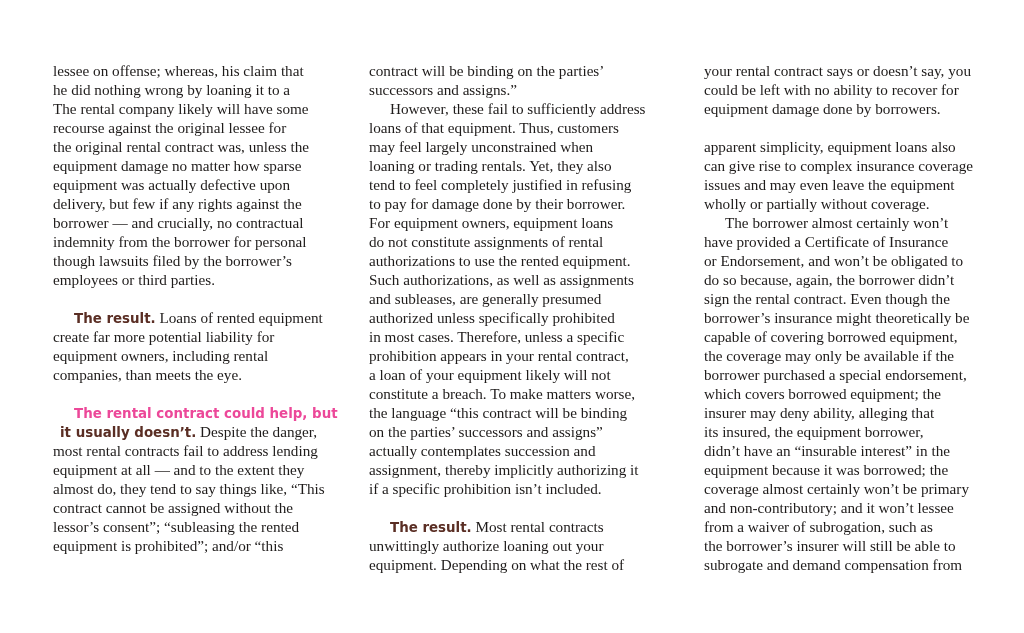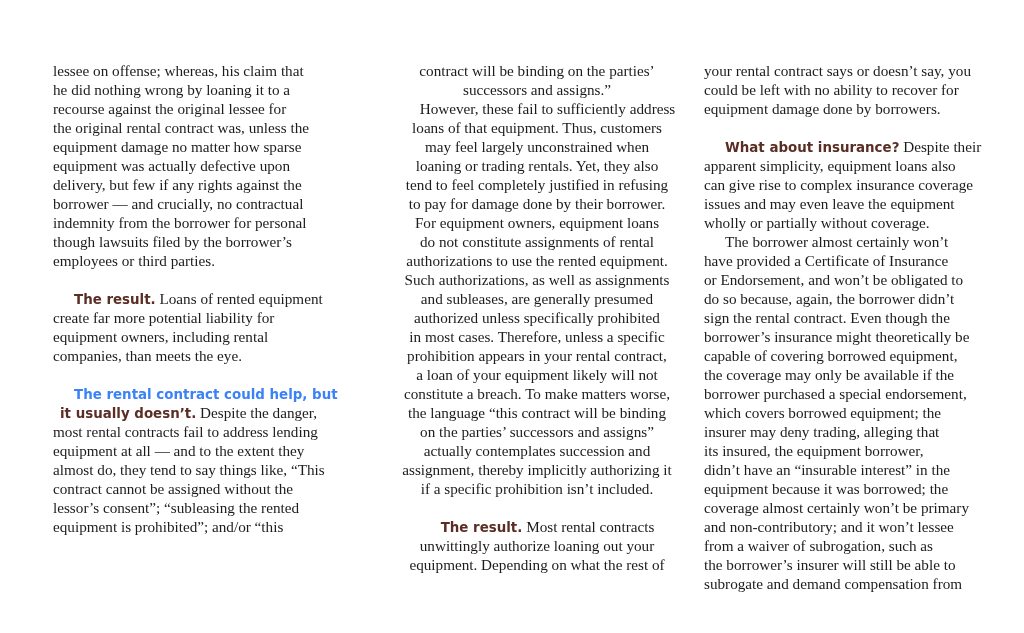--- a/index.html
+++ b/index.html
@@ -7,54 +7,55 @@
   .col {
     position: absolute;
     top: 61px;
     width: 300px;
     font-family: "Liberation Serif", "DejaVu Serif", serif;
     font-size: 15.2px;
     line-height: 19px;
     color: #1e1b1a;
   }
   #col1 { left: 53px; }
-  #col2 { left: 387px; text-align: center; }
+  #col2 { left: 369px; }
   #col3 { left: 704px; }
   .line { white-space: nowrap; height: 19px; }
   .indent { padding-left: 21px; }
   .blank { height: 19px; }
   .head {
     font-family: "DejaVu Sans", "Liberation Sans", sans-serif;
     font-weight: bold;
     font-size: 13.4px;
     color: #5a2e24;
   }
 </style>
 </head>
 <body>
 
 <div class="col" id="col1">
     <div class="line"><span>lessee on offense; whereas, his claim that</span></div>
     <div class="line"><span>he did nothing wrong by loaning it to a</span></div>
+    <div class="line"><span>The rental company likely will have some</span></div>
     <div class="line"><span>recourse against the original lessee for</span></div>
     <div class="line"><span>the original rental contract was, unless the</span></div>
     <div class="line"><span>equipment damage no matter how sparse</span></div>
     <div class="line"><span>equipment was actually defective upon</span></div>
     <div class="line"><span>delivery, but few if any rights against the</span></div>
     <div class="line"><span>borrower — and crucially, no contractual</span></div>
     <div class="line"><span>indemnity from the borrower for personal</span></div>
     <div class="line"><span>though lawsuits filed by the borrower’s</span></div>
     <div class="line"><span>employees or third parties.</span></div>
     <div class="line blank"></div>
     <div class="line indent"><span class="head" style="color: rgb(90, 46, 36);">The result.</span><span> Loans of rented equipment</span></div>
     <div class="line"><span>create far more potential liability for</span></div>
     <div class="line"><span>equipment owners, including rental</span></div>
     <div class="line"><span>companies, than meets the eye.</span></div>
     <div class="line blank"></div>
-    <div class="line indent"><span class="head" style="color: #3b82f6;">The rental contract could help, but</span><span></span></div>
+    <div class="line indent"><span class="head" style="color: #ec4899;">The rental contract could help, but</span><span></span></div>
     <div class="line"><span class="head" style="color: rgb(90, 46, 36); margin-left: 7px;">it usually doesn’t.</span><span> Despite the danger,</span></div>
     <div class="line"><span>most rental contracts fail to address lending</span></div>
     <div class="line"><span>equipment at all — and to the extent they</span></div>
     <div class="line"><span>almost do, they tend to say things like, “This</span></div>
     <div class="line"><span>contract cannot be assigned without the</span></div>
     <div class="line"><span>lessor’s consent”; “subleasing the rented</span></div>
     <div class="line"><span>equipment is prohibited”; and/or “this</span></div>
   </div>
 <div class="col" id="col2">
     <div class="line"><span>contract will be binding on the parties’</span></div>
@@ -83,36 +84,35 @@
     <div class="line blank"></div>
     <div class="line indent"><span class="head" style="color: rgb(90, 46, 36);">The result.</span><span> Most rental contracts</span></div>
     <div class="line"><span>unwittingly authorize loaning out your</span></div>
     <div class="line"><span>equipment. Depending on what the rest of</span></div>
   </div>
 <div class="col" id="col3">
     <div class="line"><span>your rental contract says or doesn’t say, you</span></div>
     <div class="line"><span>could be left with no ability to recover for</span></div>
     <div class="line"><span>equipment damage done by borrowers.</span></div>
     <div class="line blank"></div>
-    <div class="line indent"><span class="head" style="color: rgb(90, 46, 36);">What about insurance?</span><span> Despite their</span></div>
     <div class="line"><span>apparent simplicity, equipment loans also</span></div>
     <div class="line"><span>can give rise to complex insurance coverage</span></div>
     <div class="line"><span>issues and may even leave the equipment</span></div>
     <div class="line"><span>wholly or partially without coverage.</span></div>
     <div class="line indent"><span>The borrower almost certainly won’t</span></div>
     <div class="line"><span>have provided a Certificate of Insurance</span></div>
     <div class="line"><span>or Endorsement, and won’t be obligated to</span></div>
     <div class="line"><span>do so because, again, the borrower didn’t</span></div>
     <div class="line"><span>sign the rental contract. Even though the</span></div>
     <div class="line"><span>borrower’s insurance might theoretically be</span></div>
     <div class="line"><span>capable of covering borrowed equipment,</span></div>
     <div class="line"><span>the coverage may only be available if the</span></div>
     <div class="line"><span>borrower purchased a special endorsement,</span></div>
     <div class="line"><span>which covers borrowed equipment; the</span></div>
-    <div class="line"><span>insurer may deny trading, alleging that</span></div>
+    <div class="line"><span>insurer may deny ability, alleging that</span></div>
     <div class="line"><span>its insured, the equipment borrower,</span></div>
     <div class="line"><span>didn’t have an “insurable interest” in the</span></div>
     <div class="line"><span>equipment because it was borrowed; the</span></div>
     <div class="line"><span>coverage almost certainly won’t be primary</span></div>
     <div class="line"><span>and non-contributory; and it won’t lessee</span></div>
     <div class="line"><span>from a waiver of subrogation, such as</span></div>
     <div class="line"><span>the borrower’s insurer will still be able to</span></div>
     <div class="line"><span>subrogate and demand compensation from</span></div>
   </div>
 

